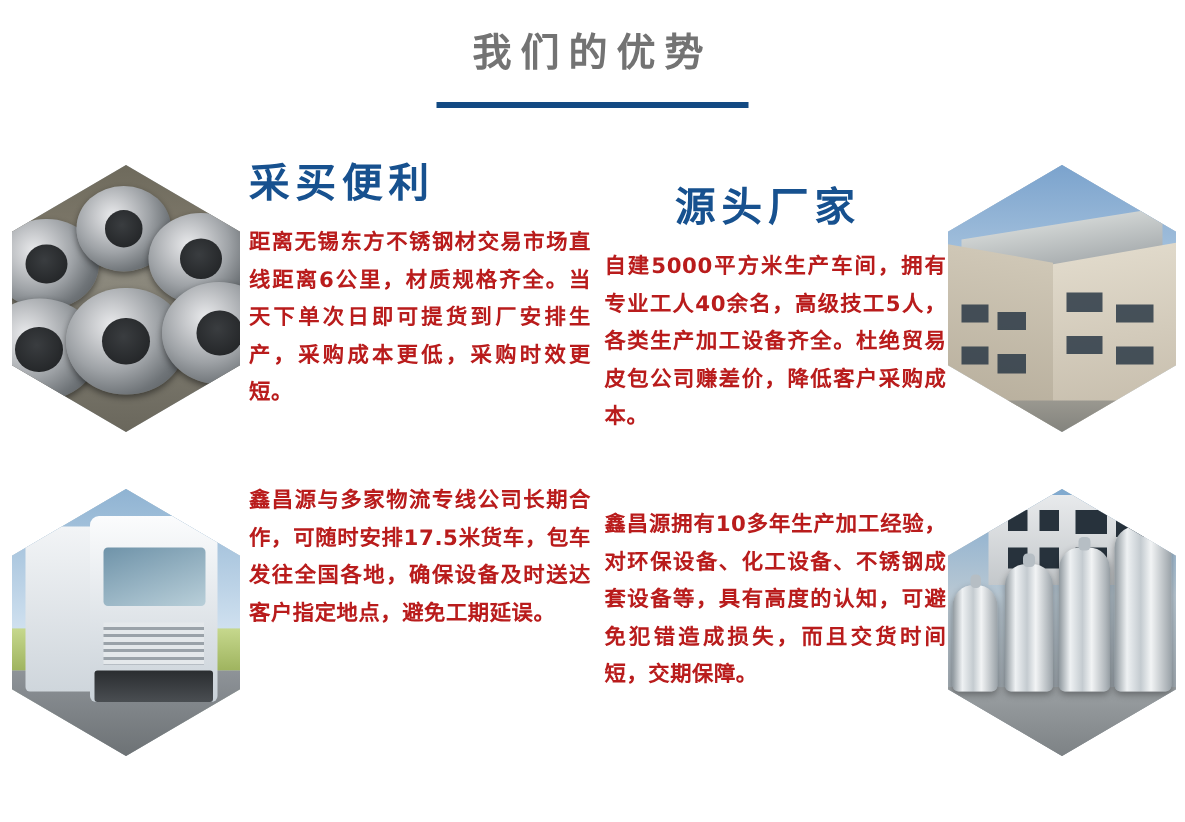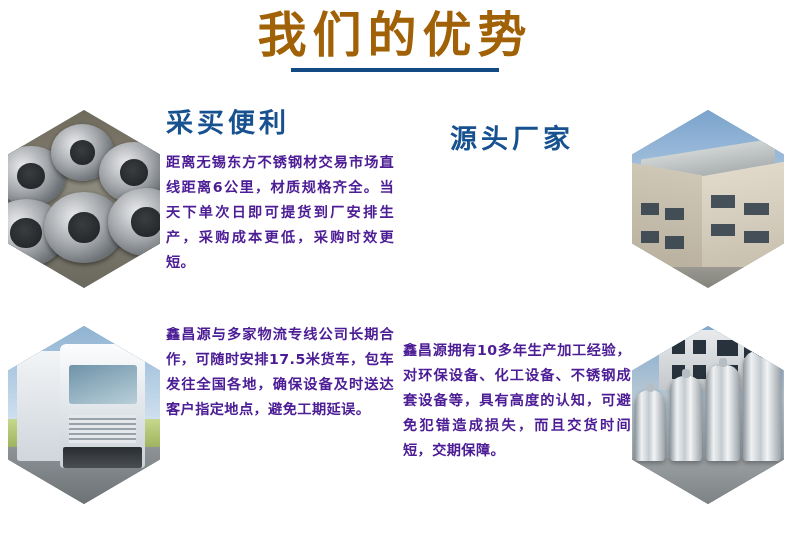--- a/index.html
+++ b/index.html
@@ -12,24 +12,24 @@
     position:relative;
   }
   #page{position:relative;width:790px;height:548px;}
 
   
   .header{
     position:absolute;left:0;top:14px;width:790px;
     text-align:center;
   }
   .header-title{
-    font-size:49px;
+    font-size:26px;
     font-weight:bold;
     letter-spacing:6px;
-    color:#a16207;
+    color:#737373;
     line-height:44px;
     font-family:"DejaVu Sans","Liberation Sans",sans-serif;
   }
   .header-rule{
     width:208px;height:4px;
     background:#134a83;
     margin:10px auto 0 auto;
   }
 
   
@@ -66,21 +66,21 @@
     line-height:34px;
     margin:0 0 10px 0;
     font-family:"DejaVu Sans","Liberation Sans",sans-serif;
   }
   .card-2 .card-heading,.card-4 .card-heading{text-align:center;padding-right:10px;}
   .card-1 .card-heading,.card-3 .card-heading{text-align:left;}
 
   .card-body{
     font-size:14.2px;
     line-height:25px;
-    color:#4c1d95;
+    color:#b91c1c;
     font-weight:bold;
     letter-spacing:0.4px;
     text-align:justify;
     font-family:"DejaVu Sans","Liberation Sans",sans-serif;
     margin:0;
   }
 
   
 
   
@@ -172,20 +172,21 @@
       </div>
       <div class="card-text">
         <div class="card-heading">采买便利</div>
         <div class="card-body">距离无锡东方不锈钢材交易市场直线距离6公里，材质规格齐全。当天下单次日即可提货到厂安排生产，采购成本更低，采购时效更短。</div>
       </div>
     </div>
 
     <div class="card card-2">
       <div class="card-text">
         <div class="card-heading">源头厂家</div>
+        <div class="card-body">自建5000平方米生产车间，拥有专业工人40余名，高级技工5人，各类生产加工设备齐全。杜绝贸易皮包公司赚差价，降低客户采购成本。</div>
       </div>
       <div class="hex">
         <div class="hex-art art-factory">
           <div class="sky"></div>
           <div class="roof"></div>
           <div class="wallL"></div>
           <div class="wallR"></div>
           <div class="win" style="left:6%;top:52%;width:12%;height:7%;"></div>
           <div class="win" style="left:22%;top:55%;width:12%;height:7%;"></div>
           <div class="win" style="left:6%;top:68%;width:12%;height:7%;"></div>

